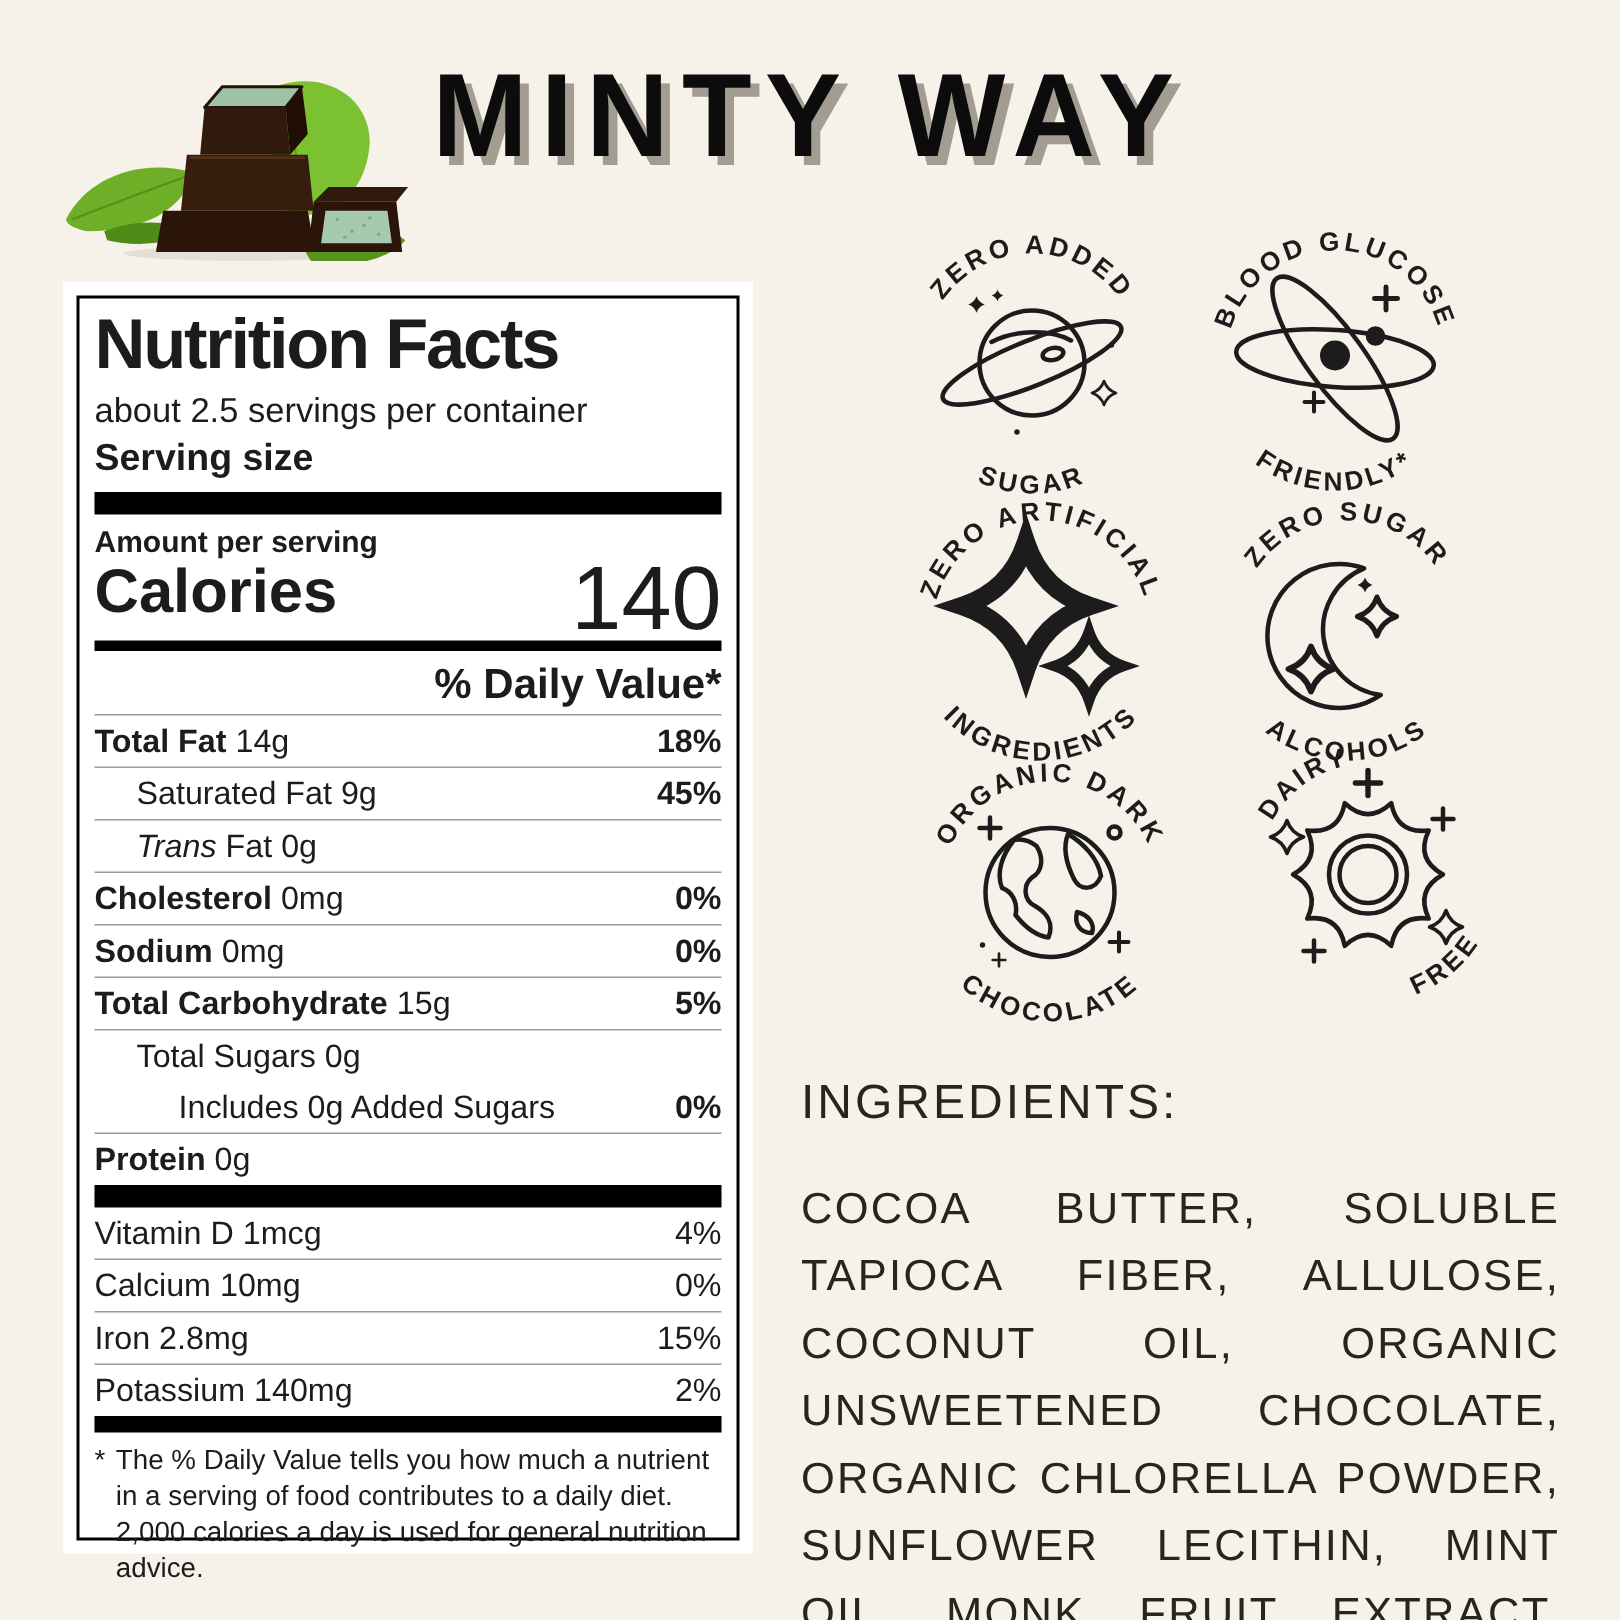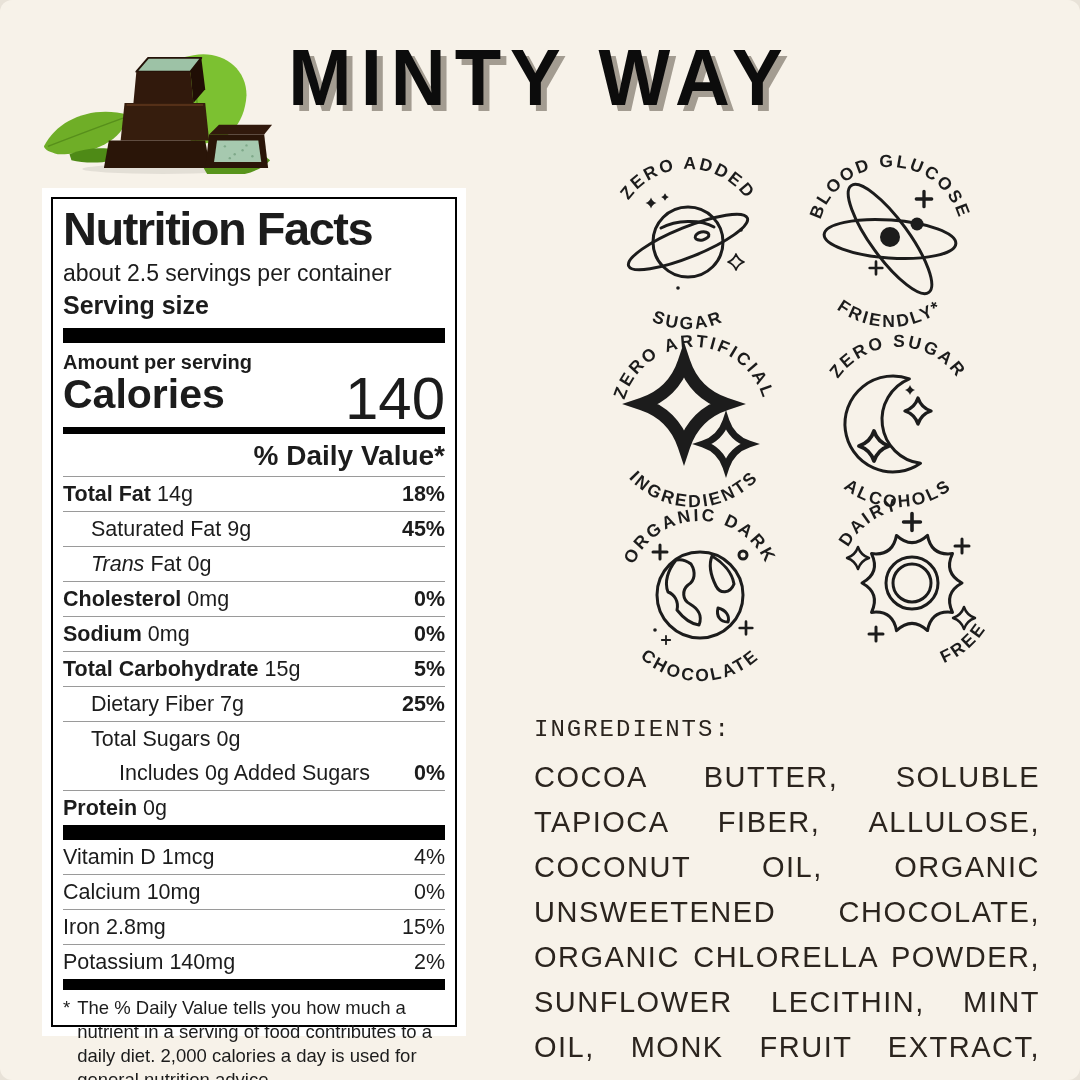--- a/index.html
+++ b/index.html
@@ -1,35 +1,35 @@
 <!DOCTYPE html>
 <html><head>
 <meta charset="utf-8">
 <style>
   html,body{margin:0;padding:0;background:#e8e2d8;}
   .canvas{
     position:relative;width:1080px;height:1080px;overflow:hidden;
     background:#f7f2e9;
-    font-family:"Liberation Sans",sans-serif;color:#1c1c1c;border-radius:12px;
+    font-family:"Liberation Sans",sans-serif;color:#1c1c1c;
   }
 
   
   .brand-title{
     position:absolute;left:0;right:0;top:40px;text-align:center;
     font-size:76px;font-weight:bold;letter-spacing:9px;line-height:1;
     color:#0c0c0c;text-shadow:6px 6px 0 #a39c91;
     transform:scaleY(1.04);
   }
 
   
   .hero{position:absolute;left:40px;top:44px;width:236px;height:130px;}
 
   
   .nf-card{
-    position:absolute;left:42px;top:188px;width:424px;height:848px;
+    position:absolute;left:42px;top:188px;width:460px;height:848px;
     background:#ffffff;padding:9px;box-sizing:border-box;
   }
   .nf-box{
     border:2px solid #000;background:#fff;height:100%;box-sizing:border-box;
     padding:4px 10px 6px;display:flex;flex-direction:column;
   }
   .nf-title{font-size:47px;font-weight:bold;letter-spacing:-1.5px;line-height:1.1;white-space:nowrap;}
   .hairline{height:1px;background:#9a9a9a;}
   .nf-servings{font-size:23px;padding:5px 0 2px;}
   .nf-serving-row{display:flex;font-weight:bold;font-size:25px;padding:2px 0 8px;}
@@ -71,21 +71,21 @@
   .dot{fill:#1c1c1c;stroke:none;}
   #b1{left:588px;top:146px;}
   #b2{left:790px;top:144px;}
   #b3{left:594px;top:324px;}
   #b4{left:798px;top:324px;}
   #b5{left:600px;top:498px;}
   #b6{left:812px;top:486px;}
 
   
   .ingredients{position:absolute;left:534px;top:716px;width:506px;color:#2b241e;}
-  .ing-head{font-size:24px;letter-spacing:2px;margin-bottom:12px;font-family:Liberation Mono, monospace;}
+  .ing-head{font-size:32px;letter-spacing:2px;margin-bottom:31px;}
   .ing-text{font-size:29px;line-height:45px;letter-spacing:1.5px;text-align:justify;}
 </style>
 </head>
 <body>
 
 <svg width="0" height="0" style="position:absolute" aria-hidden="true">
   <defs>
     <path id="spark" d="M0,-10 Q2.5,-2.5 10,0 Q2.5,2.5 0,10 Q-2.5,2.5 -10,0 Q-2.5,-2.5 0,-10 Z"></path>
     <path id="plus" d="M0,-7 V7 M-7,0 H7"></path>
   </defs>
@@ -163,24 +163,20 @@
       </div>
       <div class="nf-row">
         <span class="nm"><b>Sodium</b><span class="amt">0mg</span></span>
         <span class="dv">0%</span>
       </div>
       <div class="nf-row">
         <span class="nm"><b>Total Carbohydrate</b><span class="amt">15g</span></span>
         <span class="dv">5%</span>
       </div>
       <div class="nf-row ind1">
-        <span class="nm"><span>Dietary Fiber</span><span class="amt">7g</span></span>
-        <span class="dv">25%</span>
-      </div>
-      <div class="nf-row ind1">
         <span class="nm"><span>Total Sugars</span><span class="amt">0g</span></span>
         <span class="dv"></span>
       </div>
       <div class="rule-inset"></div>
       <div class="nf-row ind2 no-top">
         <span class="nm"><span>Includes 0g Added Sugars</span></span>
         <span class="dv">0%</span>
       </div>
       <div class="nf-row">
         <span class="nm"><b>Protein</b><span class="amt">0g</span></span>

